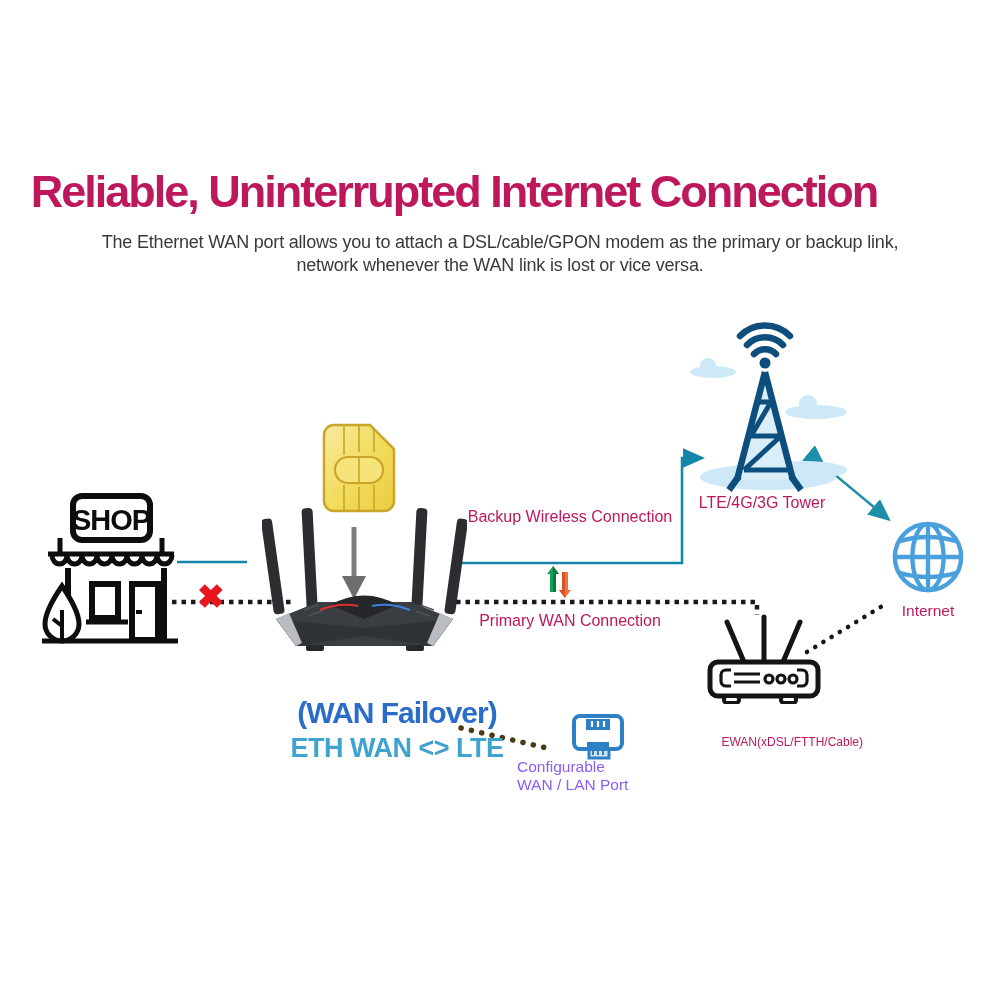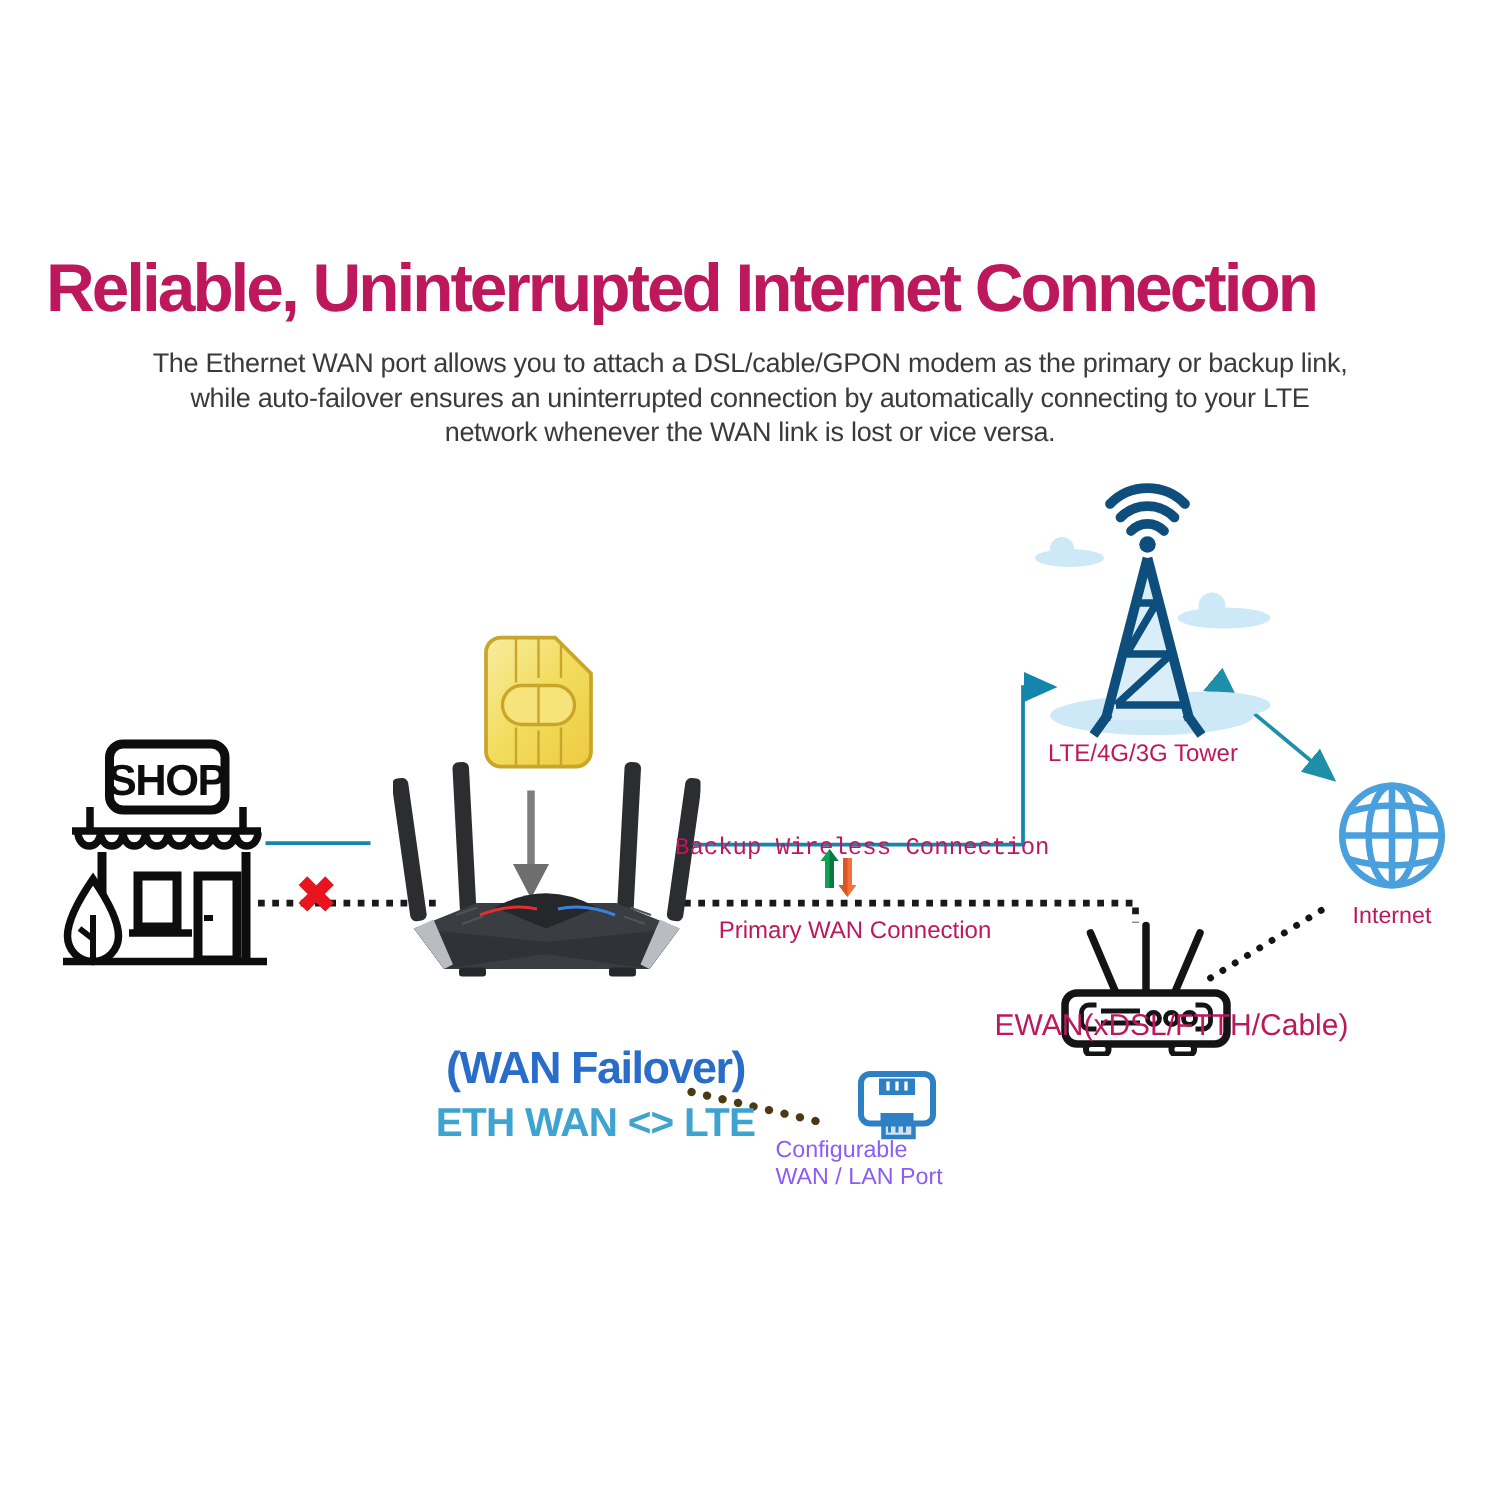--- a/index.html
+++ b/index.html
@@ -12,41 +12,40 @@
     left:0;top:166px;width:860px;text-align:center;
     font-size:45px;font-weight:bold;letter-spacing:-2px;color:#be185d;white-space:nowrap;margin-left:24px;
   }
   .page-subtitle{
     left:0;top:231px;width:1000px;text-align:center;
     font-size:18px;line-height:23px;color:#3A3A3A;letter-spacing:-0.2px;
   }
   .label{color:#be185d;font-size:16px;text-align:center;white-space:nowrap;}
   .sim-label{left:230px;top:390px;width:250px;text-align:center;font-size:19px;font-weight:bold;color:#2B2B33;white-space:nowrap;}
   .router-label{left:264px;top:644px;width:200px;font-size:20px;color:#3F3F3F;}
-  .backup-label{left:450px;top:556px;width:240px;font-family:Liberation Mono, monospace;}
+  .backup-label{left:450px;top:508px;width:240px;}
   .primary-label{left:450px;top:612px;width:240px;}
   .tower-label{left:662px;top:494px;width:200px;}
-  .ewan-label{left:663px;top:673px;width:200px;font-size:20px;}
+  .ewan-label{left:663px;top:735px;width:200px;font-size:12px;text-align:right;}
   .internet-label{left:878px;top:602px;width:100px;font-size:15.5px;}
   .port-label{left:517px;top:758px;width:160px;font-size:15.5px;line-height:18px;color:#8b5cf6;}
   .failover-block{left:247px;top:696px;width:220px;text-align:center;margin-left:40px;}
   .failover-heading{font-size:30px;font-weight:bold;color:#2A6DC9;letter-spacing:-1px;white-space:nowrap;}
   .failover-modes{margin-top:3px;font-size:27px;font-weight:bold;color:#3FA3CF;letter-spacing:-0.5px;white-space:nowrap;}
   .red-x{left:197px;top:580px;font-size:33px;font-weight:bold;color:#E8141E;line-height:1;}
   svg{display:block;}
 </style>
 </head>
 <body>
 
 <div class="canvas">
 
   <div class="abs page-title">Reliable, Uninterrupted Internet Connection</div>
   <div class="abs page-subtitle">
     <div>The Ethernet WAN port allows you to attach a DSL/cable/GPON modem as the primary or backup link,</div>
-    <div>while auto-failover ensures an uninterrupted connection by automatically connecting to your LTE</div>
     <div>network whenever the WAN link is lost or vice versa.</div>
   </div>
 
   <svg class="abs" style="left:0;top:0;" width="1000" height="1000" viewBox="0 0 1000 1000">
     <defs>
       <marker id="tealArrow" markerWidth="9" markerHeight="8" refX="7" refY="4" orient="auto">
         <path d="M0,0 L9,4 L0,8 Z" fill="#1486AB"></path>
       </marker>
       <marker id="tealArrow2" markerWidth="9" markerHeight="8" refX="7" refY="4" orient="auto">
         <path d="M0,0 L9,4 L0,8 Z" fill="#1E8FA8"></path>

